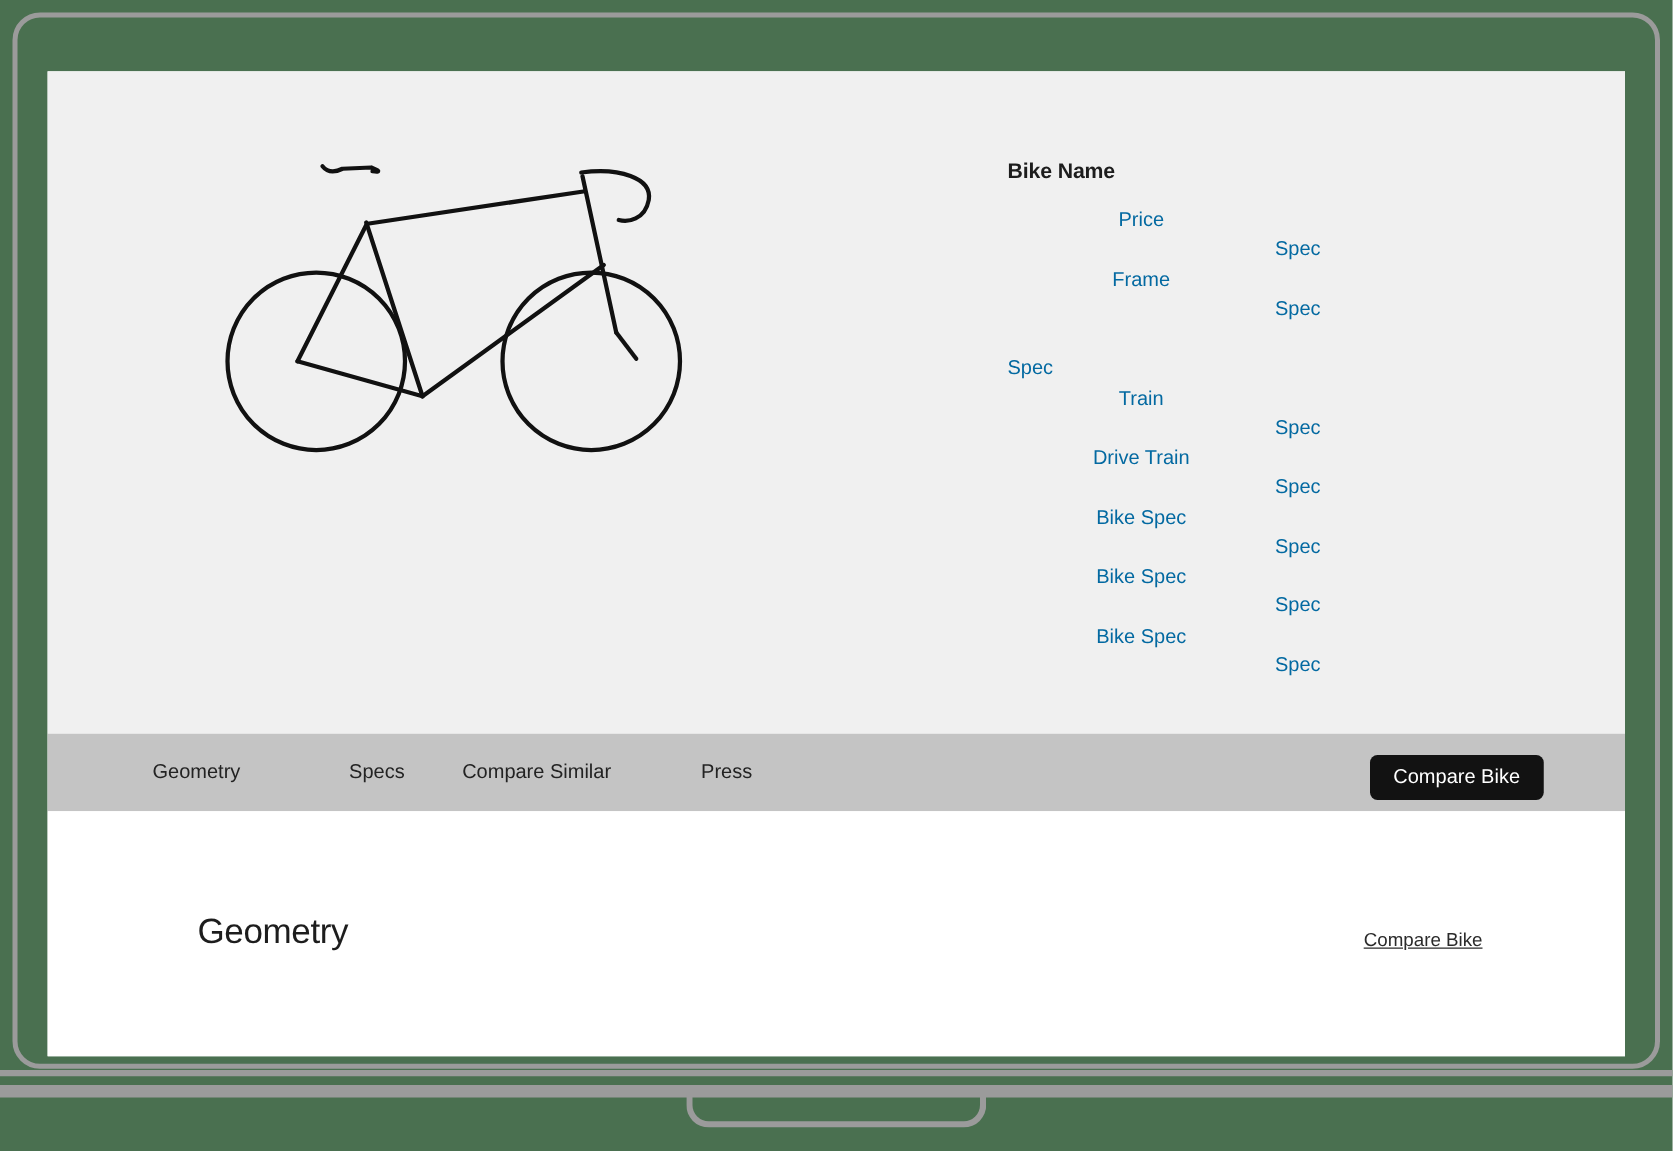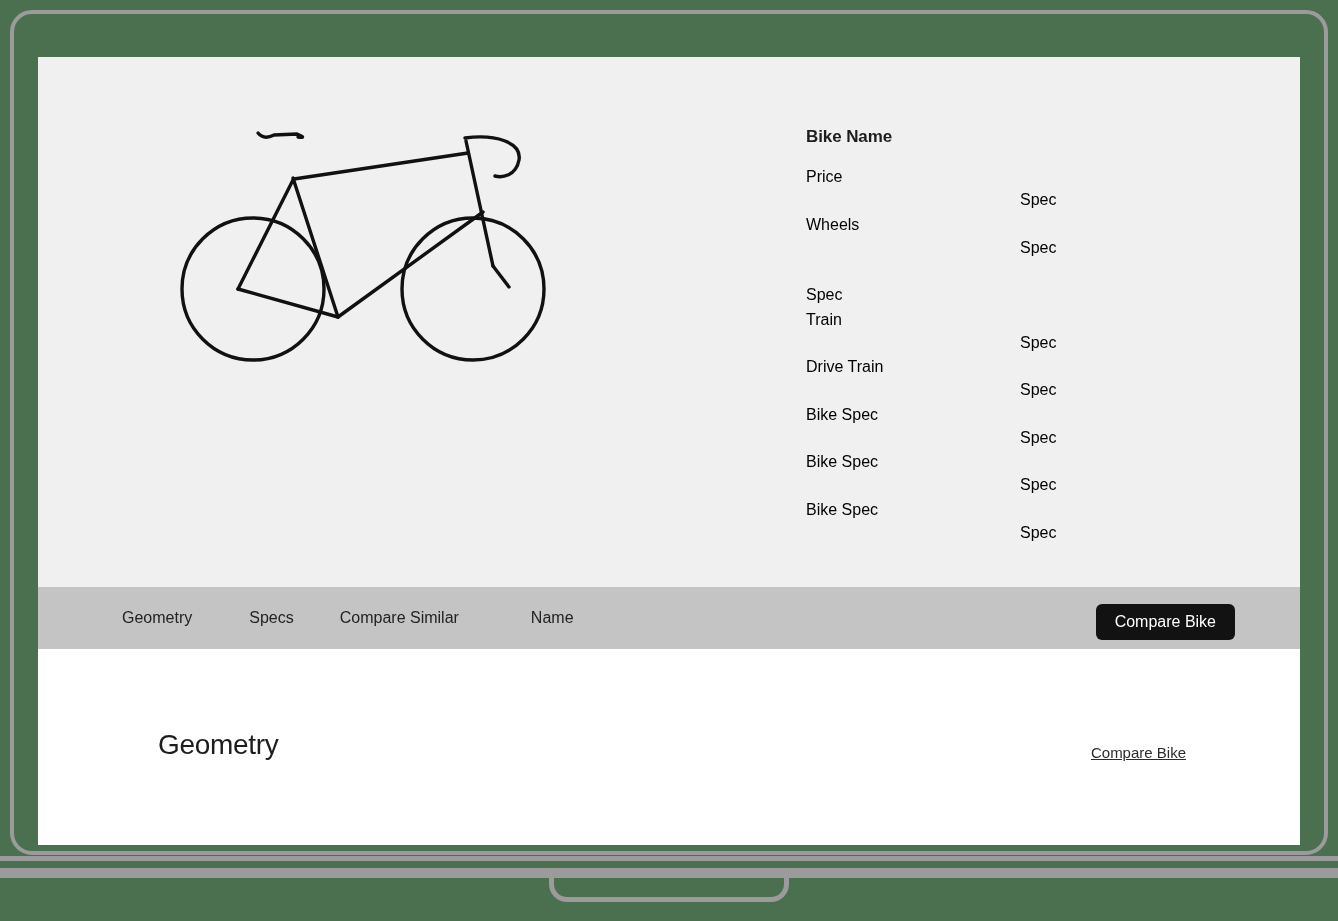--- a/index.html
+++ b/index.html
@@ -94,22 +94,23 @@
   .bike-name {
     font-size: 17px;
     font-weight: bold;
     color: #1d1d1d;
     margin: 0 0 18px 0;
     letter-spacing: -0.1px;
   }
   .spec-row {
     display: flex;
     font-size: 16px;
-    color: #000000;
+    color: #0369a1;
     line-height: 24.5px;
+    text-align: center;
   }
   .spec-label {
     width: 214px;
     flex: none;
   }
   .spec-value {
     flex: none;
     margin-top: 23px;
   }
 
@@ -125,21 +126,21 @@
     display: flex;
     align-items: center;
   }
   .nav-tab {
     font-size: 16px;
     color: #232323;
     cursor: pointer;
     white-space: nowrap;
   }
   .nav-tab.t0 { margin-left: 84px; }
-  .nav-tab.t1 { margin-left: 57px; }
+  .nav-tab.t1 { margin-left: 87px; }
   .nav-tab.t2 { margin-left: 46px; }
   .nav-tab.t3 { margin-left: 72px; }
 
   .compare-bike-button {
     position: absolute;
     right: 65px;
     top: 17px;
     background: #121212;
     color: #ffffff;
     font-size: 16px;
@@ -219,21 +220,21 @@
     </div>
 
     <div class="spec-panel">
       <h1 class="bike-name">Bike Name</h1>
 
       <div class="spec-row">
         <span class="spec-label">Price</span>
         <span class="spec-value">Spec</span>
       </div>
       <div class="spec-row">
-        <span class="spec-label">Wheels</span>
+        <span class="spec-label">Frame</span>
         <span class="spec-value">Spec</span>
       </div>
       <div class="spec-row">
         <span class="spec-value">Spec</span>
       </div>
       <div class="spec-row">
         <span class="spec-label">Train</span>
         <span class="spec-value">Spec</span>
       </div>
       <div class="spec-row">
@@ -253,21 +254,21 @@
         <span class="spec-value">Spec</span>
       </div>
     </div>
   </section>
 
   <nav class="navbar">
     <div class="nav-tabs">
       <div class="nav-tab t0">Geometry</div>
       <div class="nav-tab t1">Specs</div>
       <div class="nav-tab t2">Compare Similar</div>
-      <div class="nav-tab t3">Name</div>
+      <div class="nav-tab t3">Press</div>
     </div>
     <button class="compare-bike-button">Compare Bike</button>
   </nav>
 
   <section class="content">
 
     <div class="geometry-header">
       <h2 class="geometry-title">Geometry</h2>
       <a class="compare-bike-link">Compare Bike</a>
     </div>

